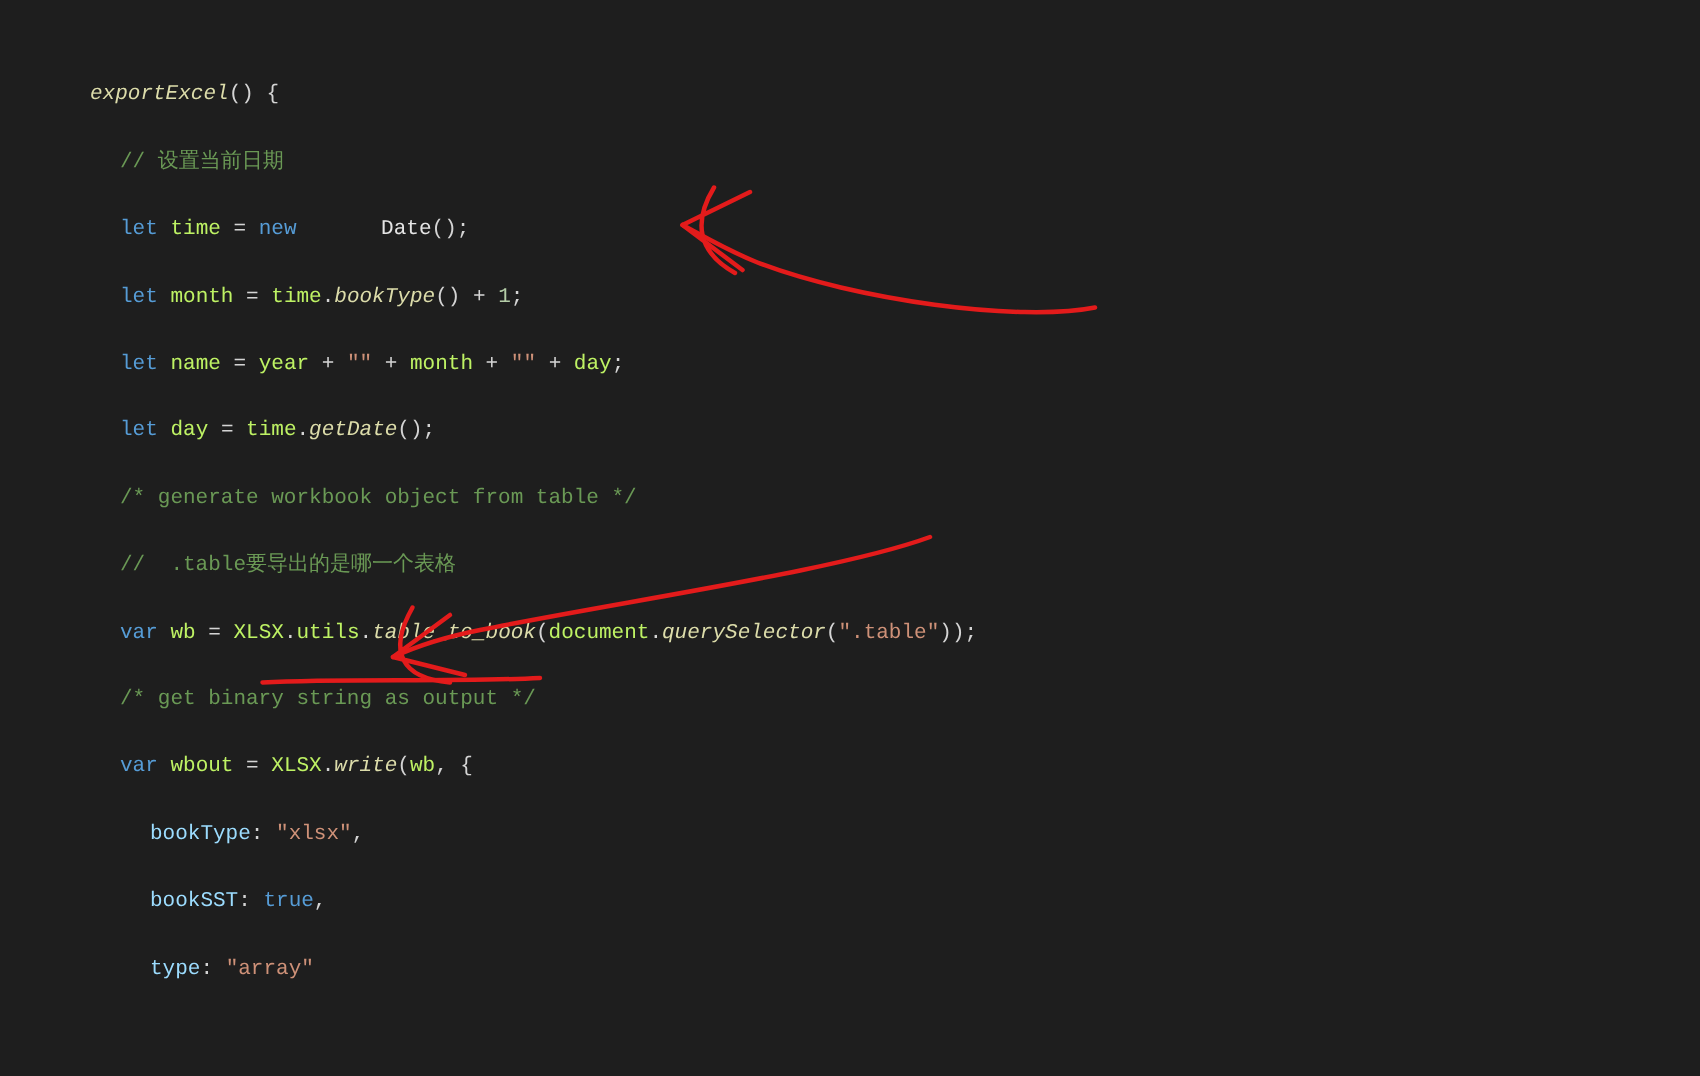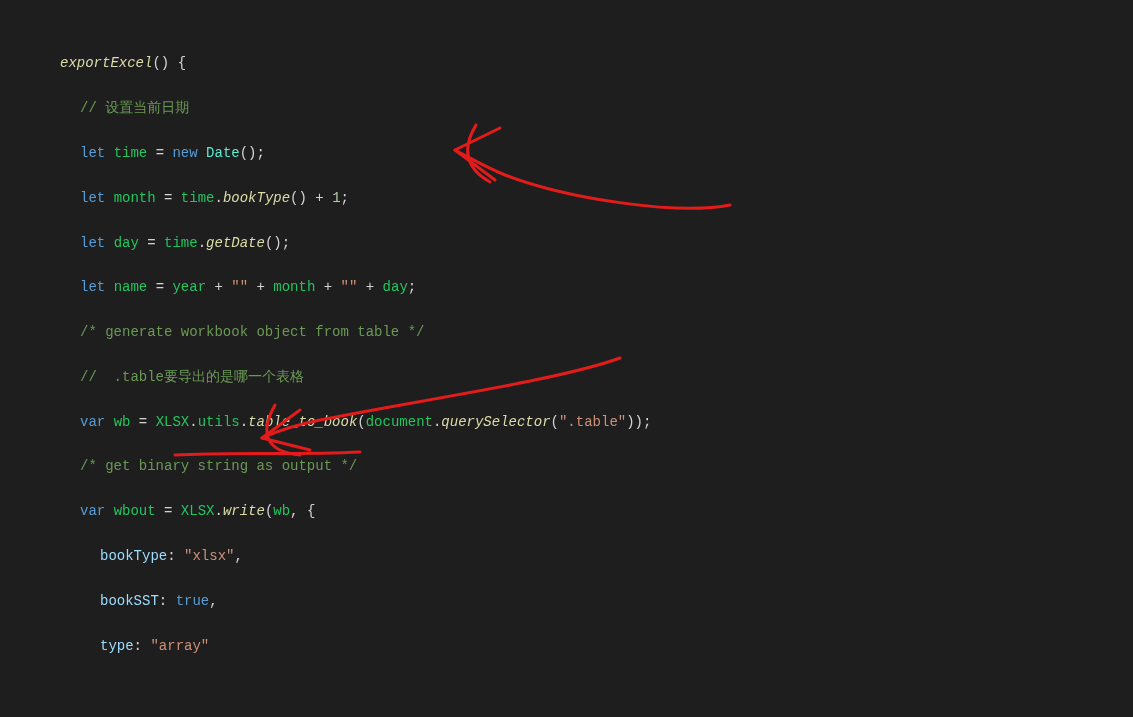--- a/index.html
+++ b/index.html
@@ -20,44 +20,44 @@
   }
   .line { display: block; min-height: 1.6em; }
   .i1 { padding-left: 0; }
   .i2 { padding-left: 20px; }
   .i3 { padding-left: 40px; }
 
   .fn   { color: #dcdcaa; font-style: italic; }
   .punc { color: #d4d4d4; }
   .comment { color: #6a9955; }
   .kw   { color: #569cd6; text-align: right; }
-  .var  { color: #22c55e; }
-  .type { color: #5eead4; }
+  .var  { color: #bef264; }
+  .type { color: #e5e5e5; margin-left: 48px; }
   .str  { color: #ce9178; }
   .num  { color: #b5cea8; }
   .bool { color: #569cd6; }
   .op   { color: #d4d4d4; }
   .prop { color: #9cdcfe; }
   
   .annotations {
     position: absolute;
     top: 0; left: 0;
     pointer-events: none;
   }
 </style>
 </head>
 <body>
 
 <div class="editor">
 <span class="line i1"><span class="fn">exportExcel</span><span class="punc">() {</span></span>
 <span class="line i2"><span class="comment">// 设置当前日期</span></span>
 <span class="line i2"><span class="kw">let</span> <span class="var">time</span> <span class="op">=</span> <span class="kw">new</span> <span class="type">Date</span><span class="punc">();</span></span>
 <span class="line i2"><span class="kw">let</span> <span class="var">month</span> <span class="op">=</span> <span class="var">time</span><span class="punc">.</span><span class="fn">bookType</span><span class="punc">()</span> <span class="op">+</span> <span class="num">1</span><span class="punc">;</span></span>
+<span class="line i2"><span class="kw">let</span> <span class="var">name</span> <span class="op">=</span> <span class="var">year</span> <span class="op">+</span> <span class="str">""</span> <span class="op">+</span> <span class="var">month</span> <span class="op">+</span> <span class="str">""</span> <span class="op">+</span> <span class="var">day</span><span class="punc">;</span></span>
 <span class="line i2"><span class="kw">let</span> <span class="var">day</span> <span class="op">=</span> <span class="var">time</span><span class="punc">.</span><span class="fn">getDate</span><span class="punc">();</span></span>
-<span class="line i2"><span class="kw">let</span> <span class="var">name</span> <span class="op">=</span> <span class="var">year</span> <span class="op">+</span> <span class="str">""</span> <span class="op">+</span> <span class="var">month</span> <span class="op">+</span> <span class="str">""</span> <span class="op">+</span> <span class="var">day</span><span class="punc">;</span></span>
 <span class="line i2"><span class="comment">/* generate workbook object from table */</span></span>
 <span class="line i2"><span class="comment">//  .table要导出的是哪一个表格</span></span>
 <span class="line i2"><span class="kw">var</span> <span class="var">wb</span> <span class="op">=</span> <span class="var">XLSX</span><span class="punc">.</span><span class="var">utils</span><span class="punc">.</span><span class="fn">table_to_book</span><span class="punc">(</span><span class="var">document</span><span class="punc">.</span><span class="fn">querySelector</span><span class="punc">(</span><span class="str">".table"</span><span class="punc">));</span></span>
 <span class="line i2"><span class="comment">/* get binary string as output */</span></span>
 <span class="line i2"><span class="kw">var</span> <span class="var">wbout</span> <span class="op">=</span> <span class="var">XLSX</span><span class="punc">.</span><span class="fn">write</span><span class="punc">(</span><span class="var">wb</span><span class="punc">, {</span></span>
 <span class="line i3"><span class="prop">bookType</span><span class="punc">:</span> <span class="str">"xlsx"</span><span class="punc">,</span></span>
 <span class="line i3"><span class="prop">bookSST</span><span class="punc">:</span> <span class="bool">true</span><span class="punc">,</span></span>
 <span class="line i3"><span class="prop">type</span><span class="punc">:</span> <span class="str">"array"</span></span>
 
 

